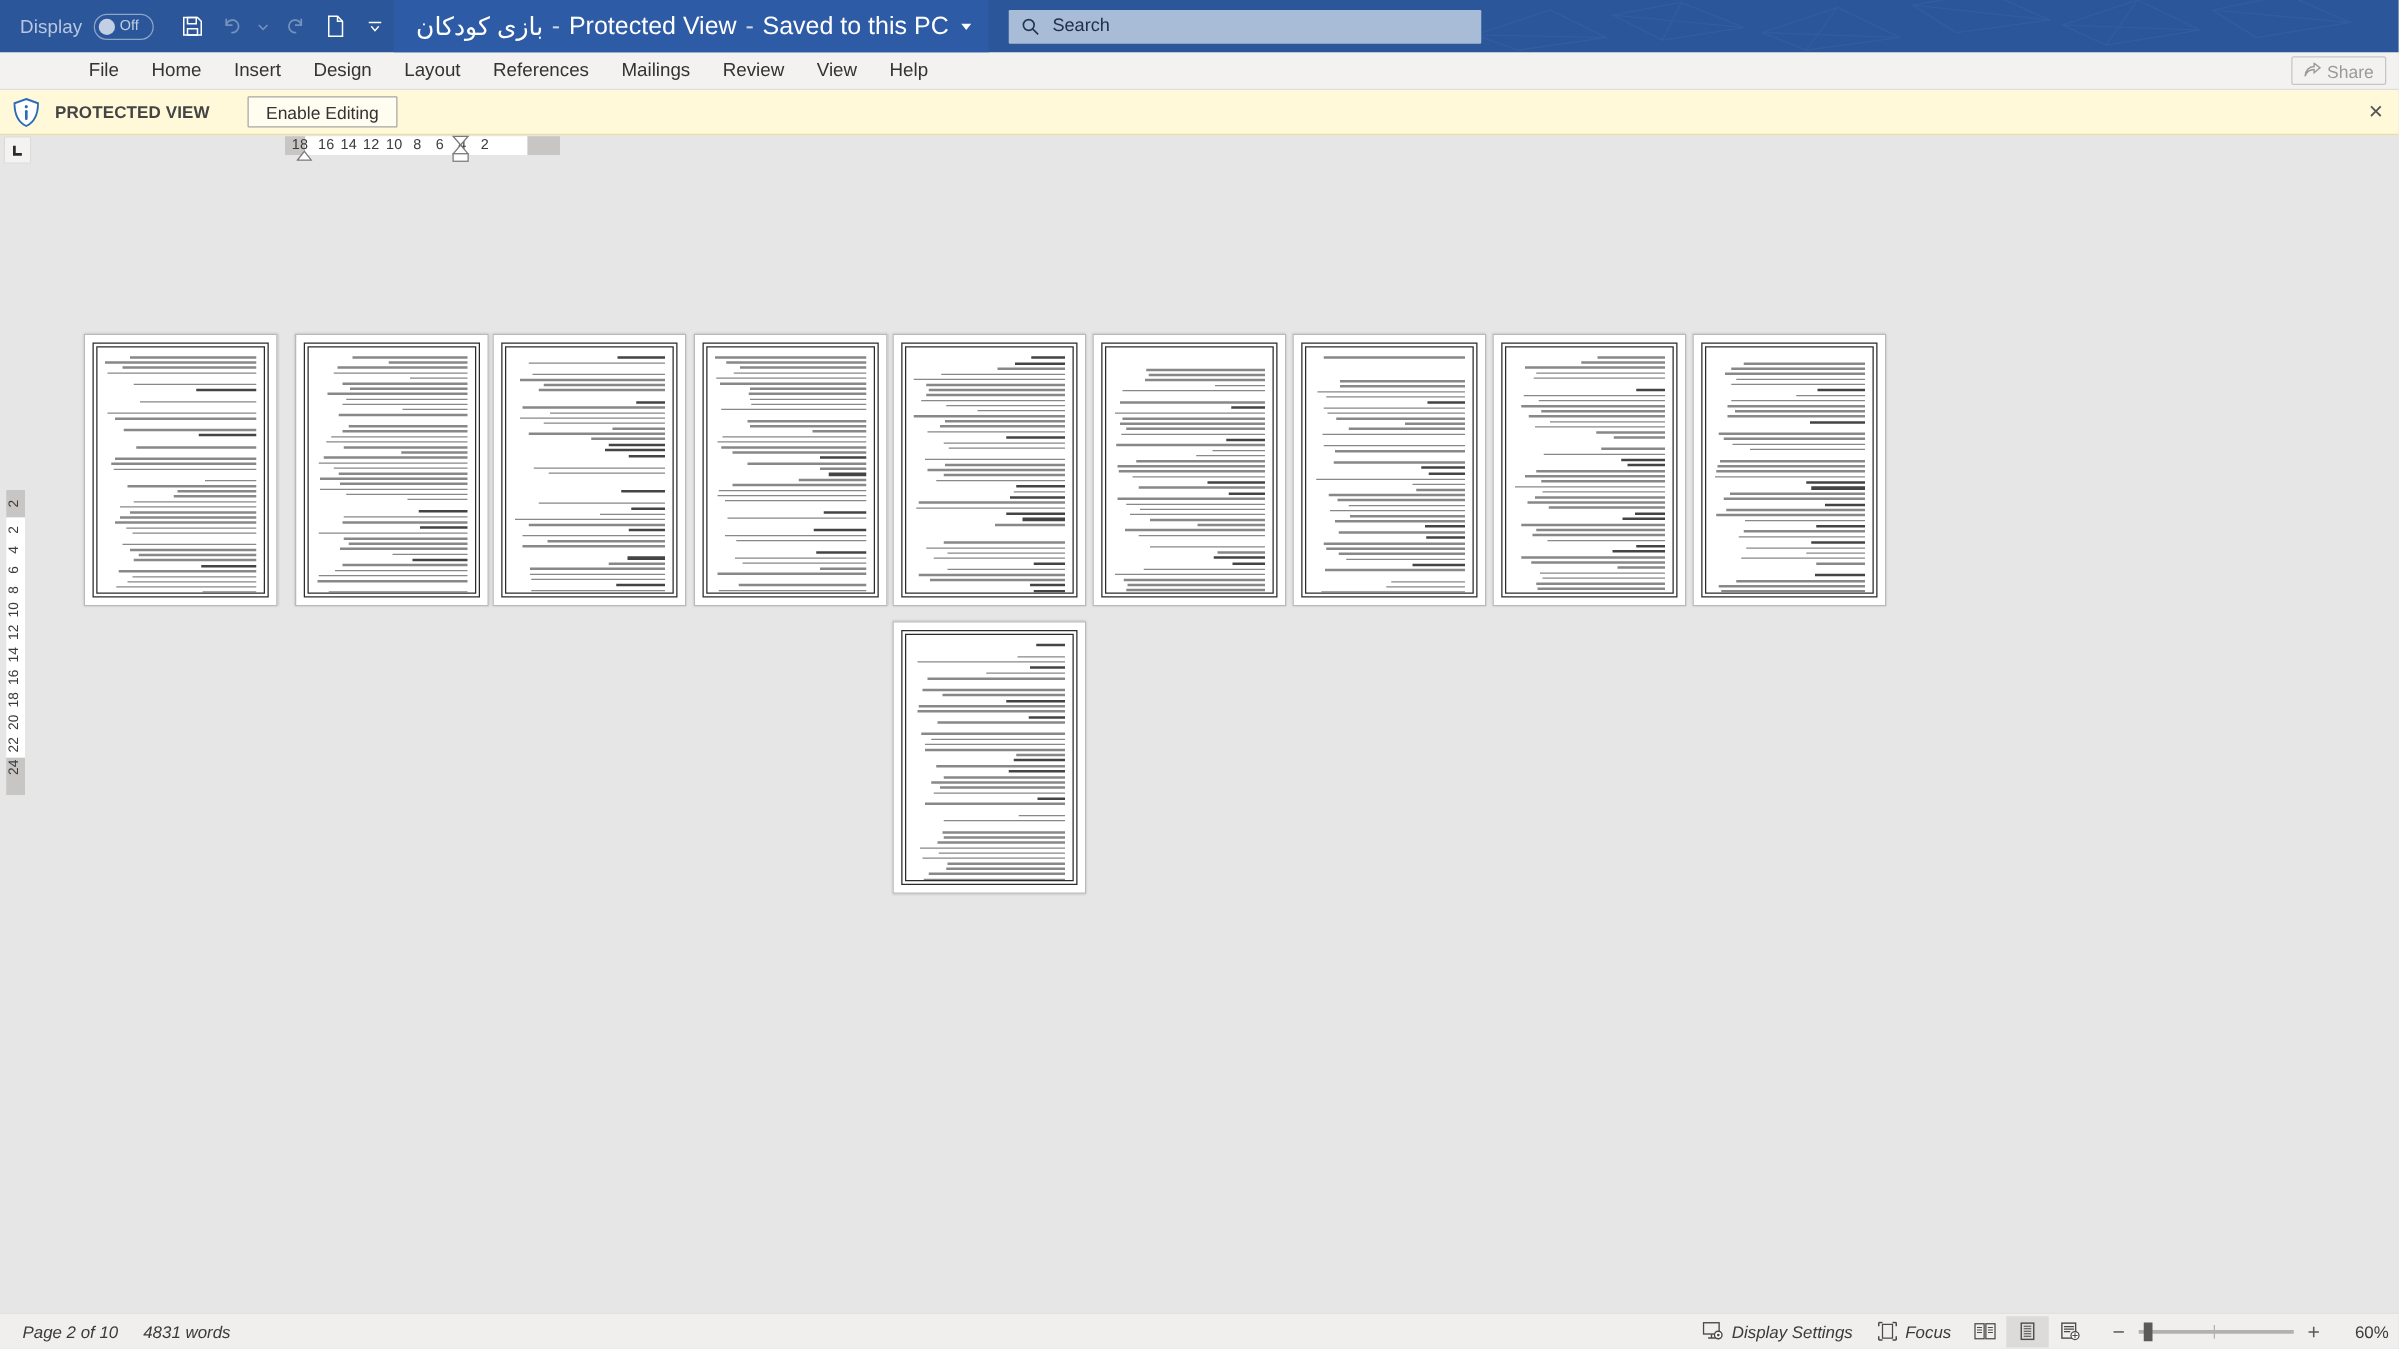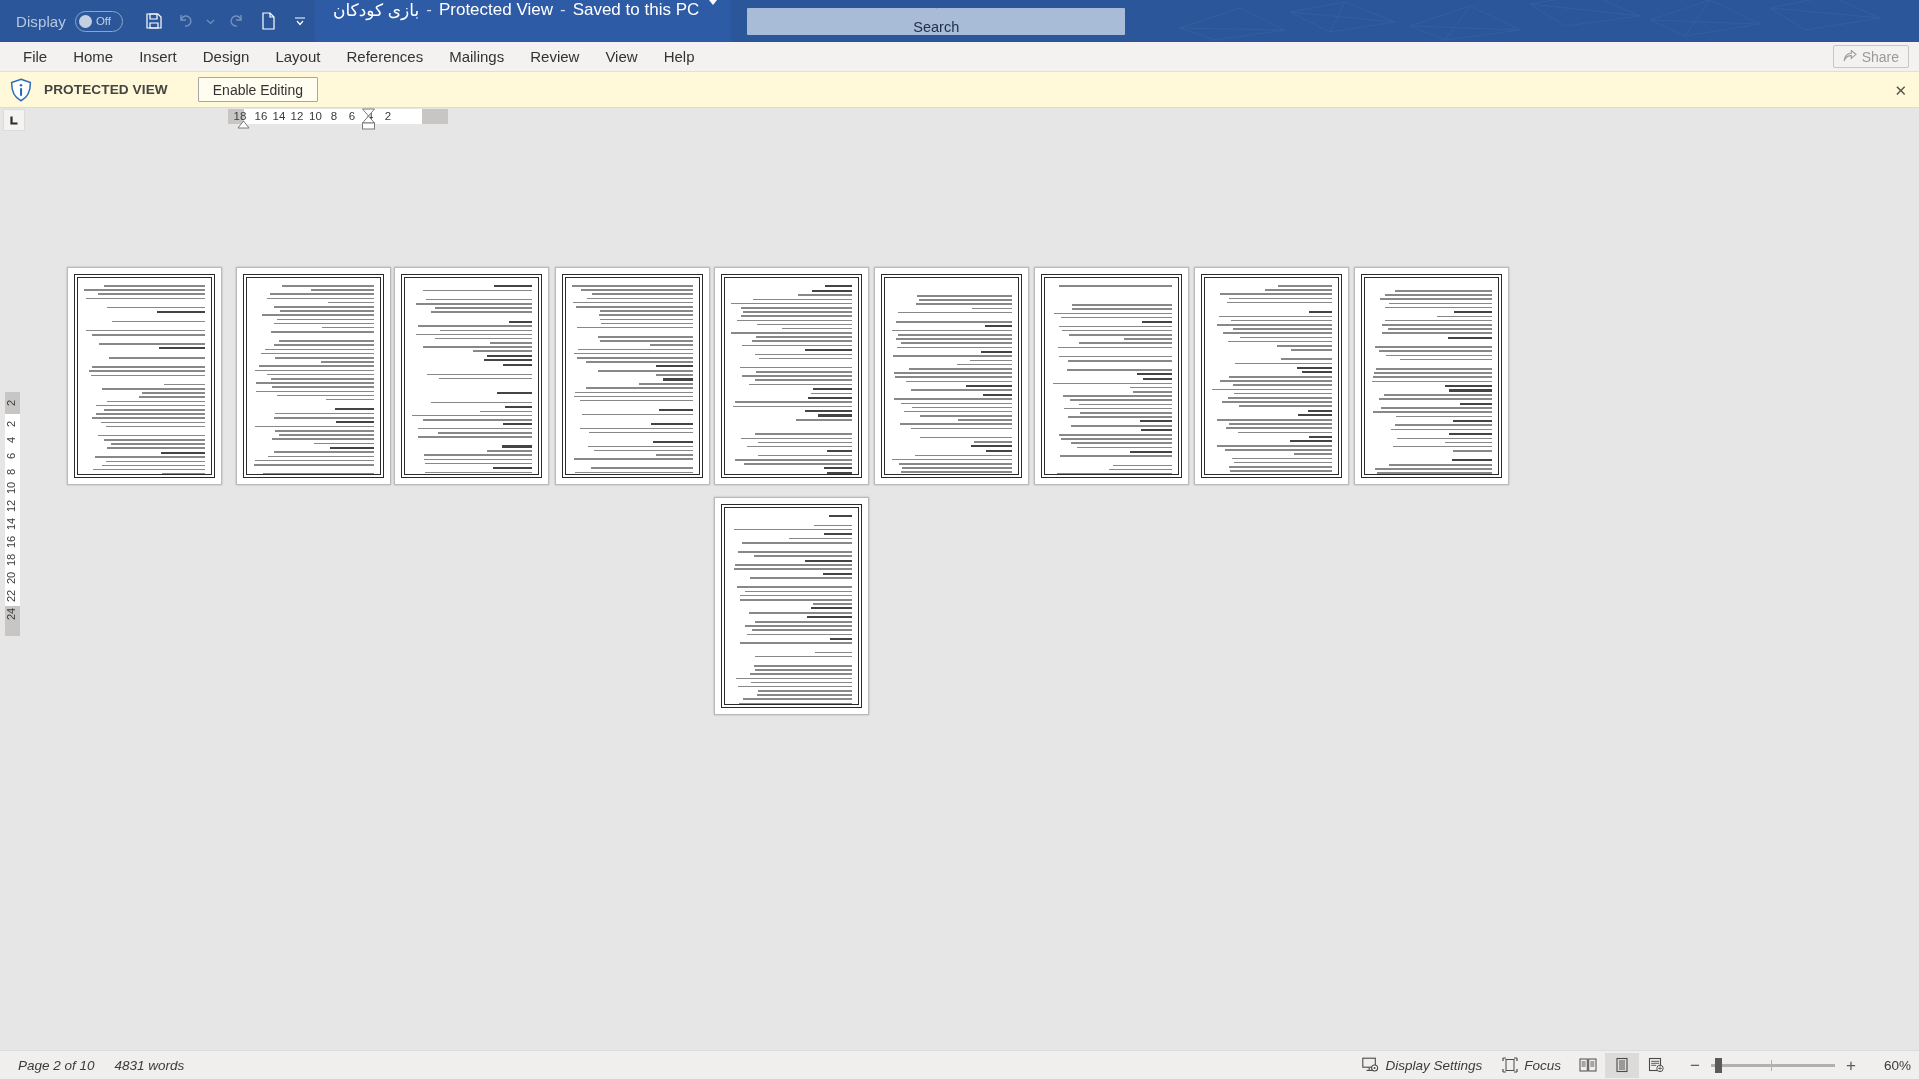--- a/index.html
+++ b/index.html
@@ -44,40 +44,39 @@
   .qat { display: flex; align-items: center; gap: 2px; padding-left: 6px;}
   .qat-btn {
     width: 30px; height: 30px; display: flex; align-items: center; justify-content: center;
     border-radius: 3px;
   }
   .qat-btn.small { width: 16px; }
   .qat-btn svg { display: block; }
   .qat-btn.disabled { opacity: .45; }
 
   .doc-title-block {
-    display: flex; gap: 7px;
+    display: flex; align-items: center; gap: 7px;
     background: #2e5ba6;
     height: 100%;
     padding: 0 14px 0 18px;
-    font-size: 17px;
+    font-size: 20px;
     position: relative; z-index: 2;
     white-space: nowrap;
   }
   .doc-title-block .sep { color: #cdd9ea; }
   .caret-down { width: 0; height: 0; border-left:4px solid transparent; border-right:4px solid transparent; border-top:5px solid #ffffff; margin-left: 3px;}
 
   .search-box {
     position: relative; z-index: 2;
     margin-left: 16px;
     width: 378px; height: 27px;
     background: #a8bcd8;
     display: flex; align-items: center;
     gap: 10px; padding: 0 10px;
     border-radius: 1px;
-    flex-direction: column;
   }
   .search-box .ph { font-size: 14.5px; color: #20304a; }
 
   .tb-right {
     margin-left: auto; display: flex; align-items: center; height: 100%;
     position: relative; z-index: 2;
   }
   .user-name { font-size: 15px; margin-right: 10px; }
   .avatar {
     width: 27px; height: 27px; border-radius: 50%;
@@ -89,20 +88,21 @@
   .ribbon-display-btn { width: 40px; height: 42px; display:flex; align-items:center; justify-content:center; }
   .win-btn { width: 46px; height: 42px; display: flex; align-items: center; justify-content: center; }
 
   
   .ribbon {
     height: 30px;
     background: #f3f2f1;
     display: flex; align-items: stretch;
     position: relative;
     border-bottom: 1px solid #e1dfdd;
+    padding-left: 48px;
   }
   .tabs { display: flex; align-items: center; padding-left: 10px; }
   .tab {
     font-size: 15px; color: #333333;
     padding: 0 13px; height: 30px;
     display: flex; align-items: center;
     white-space: nowrap;
   }
   .tab.file { color: #333; }
   .share-btn {

